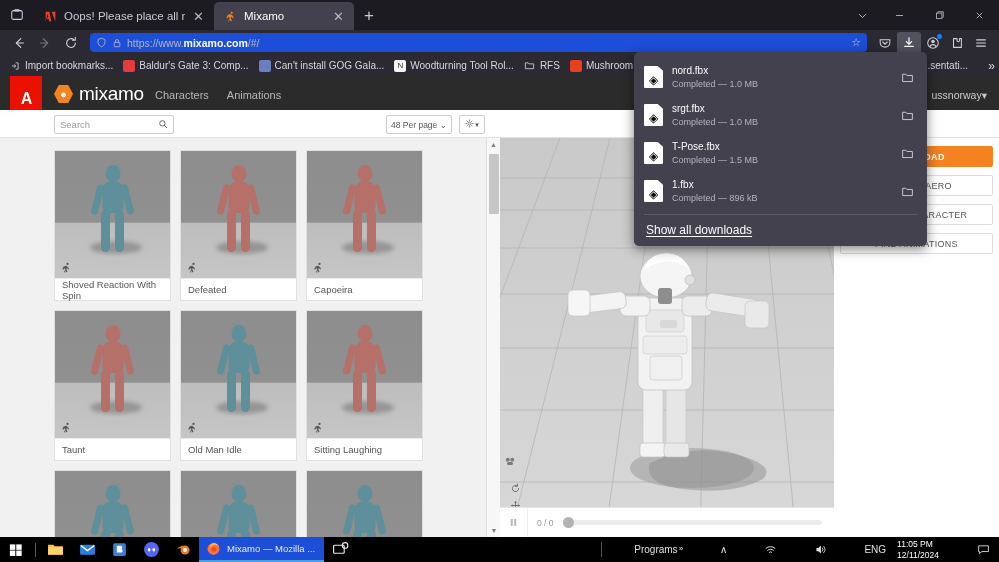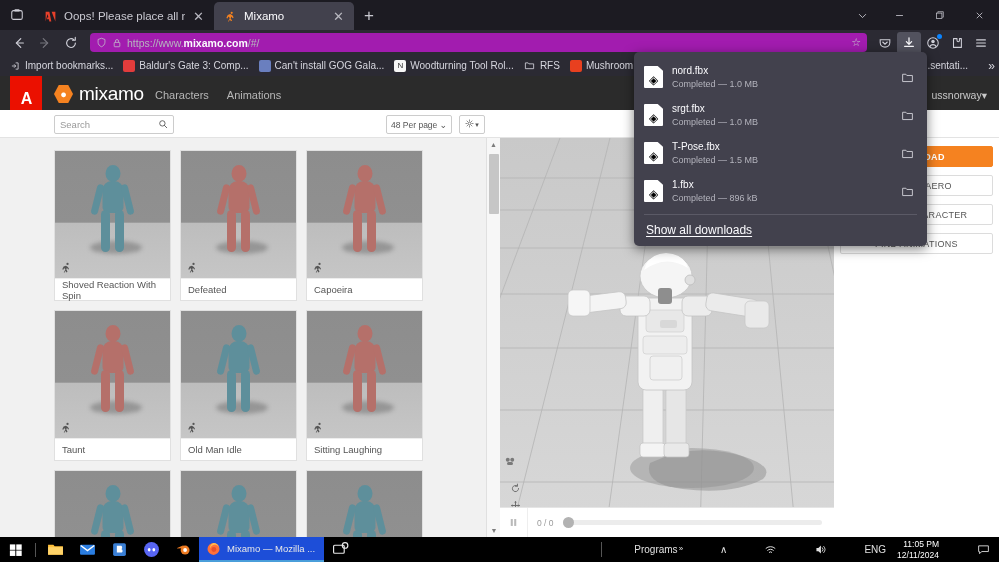--- a/index.html
+++ b/index.html
@@ -41,21 +41,21 @@
   .chev-down { width: 34px !important; }
 
   .navbar {
     position: absolute; top: 30px; left: 0; width: 999px; height: 25px;
     background: #2b2a33; display: flex; align-items: center; padding: 0 6px;
   }
   .navbtn { width: 26px; height: 22px; display:flex;align-items:center;justify-content:center;
     color:#cfcfd8; font-size: 13px; }
   .navbtn.dim { color: #77767f; }
   .urlbar {
-    flex: 1 1 auto; height: 19px; background: #a21caf; border-radius: 4px;
+    flex: 1 1 auto; height: 19px; background: #1d4ed8; border-radius: 4px;
     display: flex; align-items: center; gap: 5px; padding: 0 6px; margin: 0 6px;
     font-size: 10.5px; color: #c4c4cd; position: relative;
   }
   .urlbar .u-text { color:#b6b6bf; }
   .urlbar .u-text b { color:#fbfbfe; font-weight:700; }
   .urlbar .star { position:absolute; right:6px; color:#c4c4cd; font-size:11px; }
   .toolbtn { width: 24px; height: 22px; display:flex;align-items:center;justify-content:center;
     color:#cfcfd8; position: relative; border-radius:3px; }
   .toolbtn.hi { background: #52525e; }
   .bluedot { position:absolute; top:2px; right:3px; width:5px; height:5px; border-radius:50%; background:#0a84ff; }
@@ -179,21 +179,21 @@
   .taskbar { position:absolute; bottom:0; left:0; width: 999px; height: 25px; background:#000;
     display:flex; align-items:center; }
   .tb-start { width: 32px; height: 25px; display:flex;align-items:center;justify-content:center; }
   .tb-sep { width: 1px; height: 14px; background:#555; margin: 0 3px; }
   .tb-icon { width: 32px; height: 25px; display:flex;align-items:center;justify-content:center; position:relative; }
   .tb-app { height: 25px; display:flex; align-items:center; gap: 6px; padding: 0 9px 0 7px;
     background:#1d4ed8; border-bottom: 2px solid #4a9eda; font-size: 9.5px; color:#e8e8e8;
     white-space: nowrap; }
   .tb-right { margin-left:auto; display:flex; align-items:center; height: 25px; padding-right: 4px; }
   .tb-right .ti { padding: 0 5px; color:#e0e0e0; font-size: 10px; display:flex; align-items:center;margin-left:27px; }
-  .tb-clock { display:flex; flex-direction:column; align-items:flex-end; justify-content:center;
+  .tb-clock { display:flex; flex-direction:column; align-items:flex-start; justify-content:center;
     padding: 0 6px; color:#fff; font-size: 8.5px; line-height: 11px; }
   .tb-vbar { width:1px; height: 15px; background:#555; }
 </style>
 </head>
 <body>
 
 <div id="app">
 
   <div class="tabstrip">
     <div class="tablist-btn">

